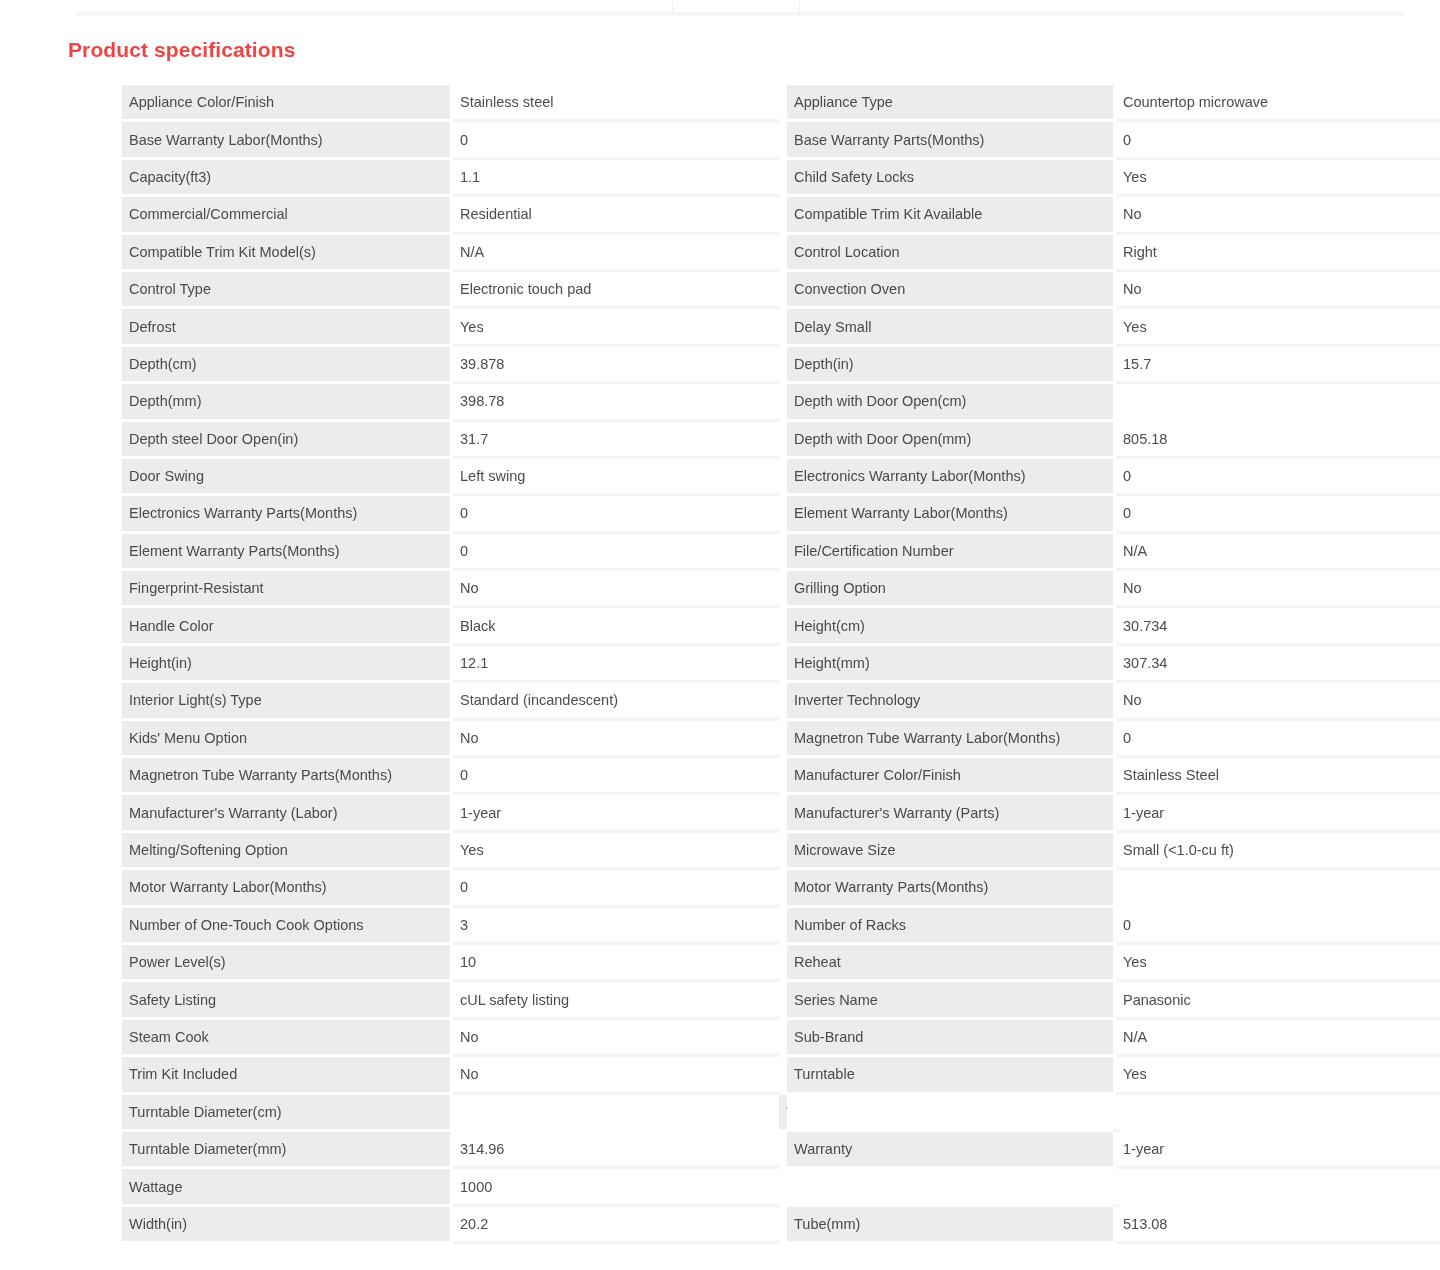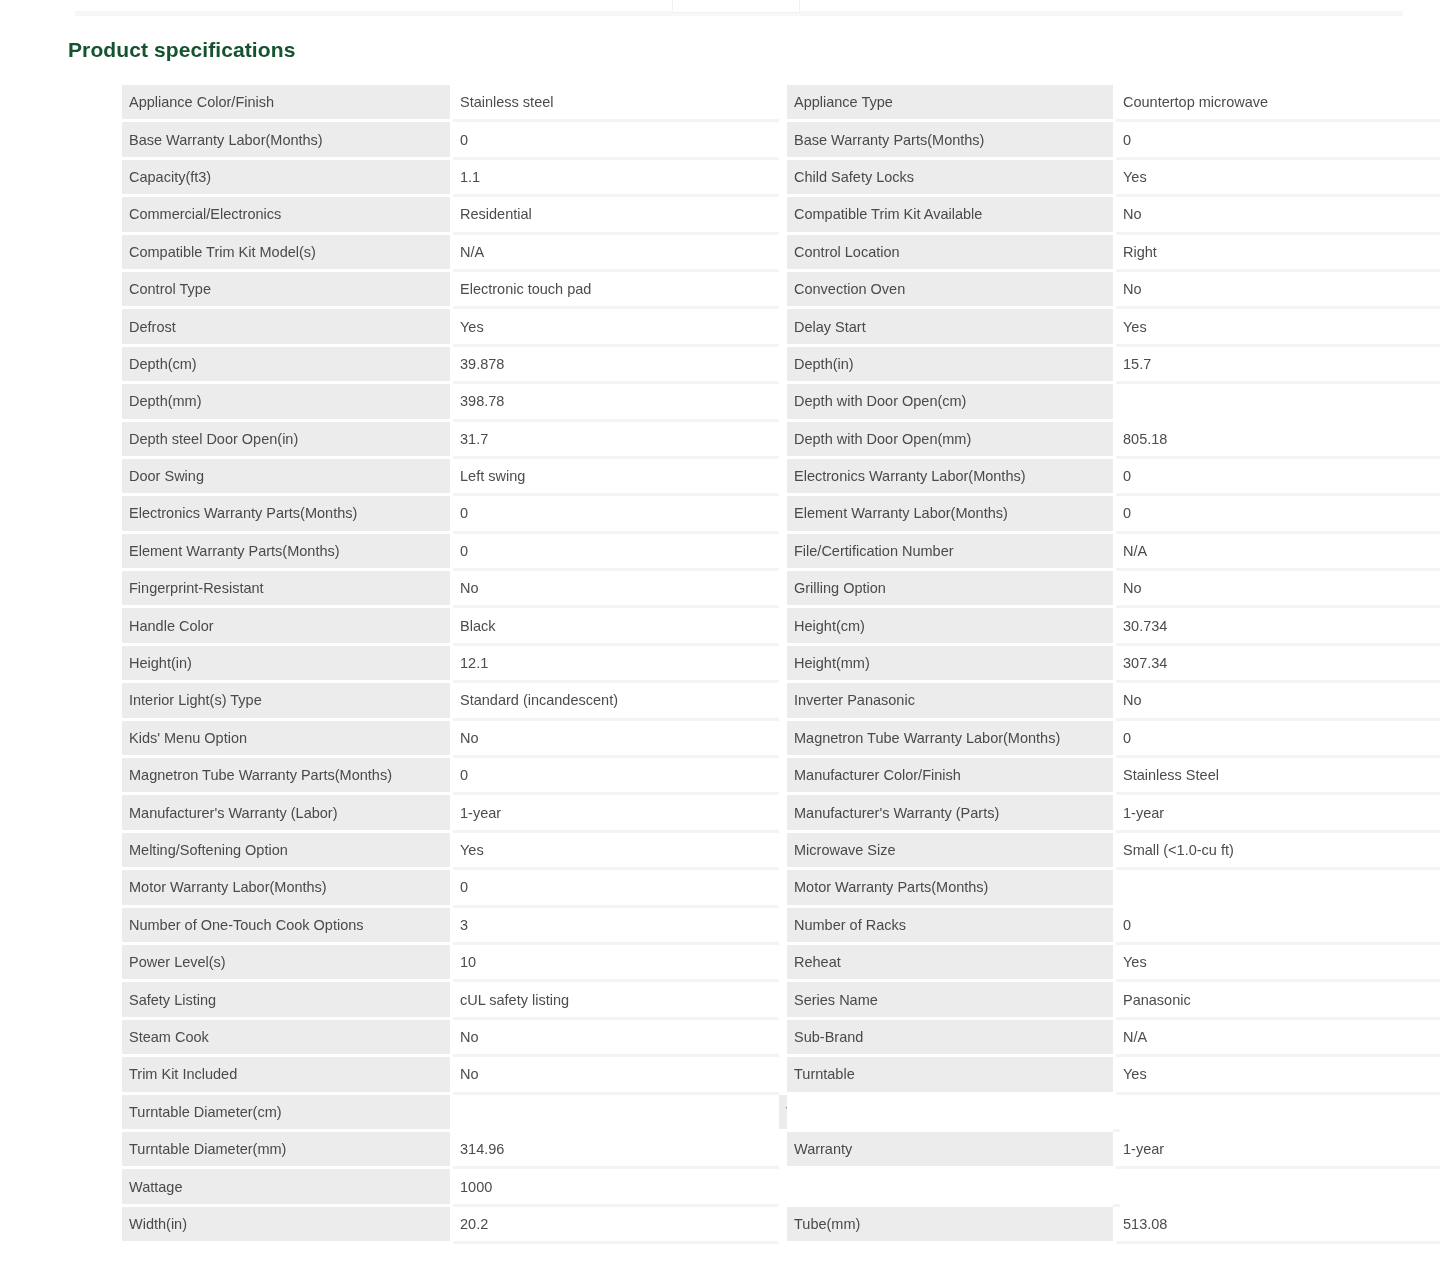--- a/index.html
+++ b/index.html
@@ -36,21 +36,21 @@
     border: 1px solid #f1f1f1;
     border-top: none;
     border-radius: 0 0 2px 2px;
   }
   .page-title {
     position: absolute;
     left: 68px;
     top: 38px;
     font-size: 21px;
     font-weight: 600;
-    color: #14532d;
+    color: #ef4444;
     letter-spacing: 0.1px;
   }
   .spec-table {
     position: absolute;
     left: 75px;
     top: 85px;
     width: 1328px;
   }
   .spec-row {
     display: grid;
@@ -114,21 +114,21 @@
     <div class="cell lbl">Capacity(ft3)</div>
     <div class="gap"></div>
     <div class="cell val">1.1</div>
     <div class="gap"></div>
     <div class="cell lbl">Child Safety Locks</div>
     <div class="gap"></div>
     <div class="cell val">Yes</div>
   </div>
 
   <div class="spec-row">
-    <div class="cell lbl">Commercial/Electronics</div>
+    <div class="cell lbl">Commercial/Commercial</div>
     <div class="gap"></div>
     <div class="cell val">Residential</div>
     <div class="gap"></div>
     <div class="cell lbl">Compatible Trim Kit Available</div>
     <div class="gap"></div>
     <div class="cell val">No</div>
   </div>
 
   <div class="spec-row">
     <div class="cell lbl">Compatible Trim Kit Model(s)</div>
@@ -148,21 +148,21 @@
     <div class="cell lbl">Convection Oven</div>
     <div class="gap"></div>
     <div class="cell val">No</div>
   </div>
 
   <div class="spec-row">
     <div class="cell lbl">Defrost</div>
     <div class="gap"></div>
     <div class="cell val">Yes</div>
     <div class="gap"></div>
-    <div class="cell lbl">Delay Start</div>
+    <div class="cell lbl">Delay Small</div>
     <div class="gap"></div>
     <div class="cell val">Yes</div>
   </div>
 
   <div class="spec-row">
     <div class="cell lbl">Depth(cm)</div>
     <div class="gap"></div>
     <div class="cell val">39.878</div>
     <div class="gap"></div>
     <div class="cell lbl">Depth(in)</div>
@@ -247,21 +247,21 @@
     <div class="cell lbl">Height(mm)</div>
     <div class="gap"></div>
     <div class="cell val">307.34</div>
   </div>
 
   <div class="spec-row">
     <div class="cell lbl">Interior Light(s) Type</div>
     <div class="gap"></div>
     <div class="cell val">Standard (incandescent)</div>
     <div class="gap"></div>
-    <div class="cell lbl">Inverter Panasonic</div>
+    <div class="cell lbl">Inverter Technology</div>
     <div class="gap"></div>
     <div class="cell val">No</div>
   </div>
 
   <div class="spec-row">
     <div class="cell lbl">Kids' Menu Option</div>
     <div class="gap"></div>
     <div class="cell val">No</div>
     <div class="gap"></div>
     <div class="cell lbl">Magnetron Tube Warranty Labor(Months)</div>

